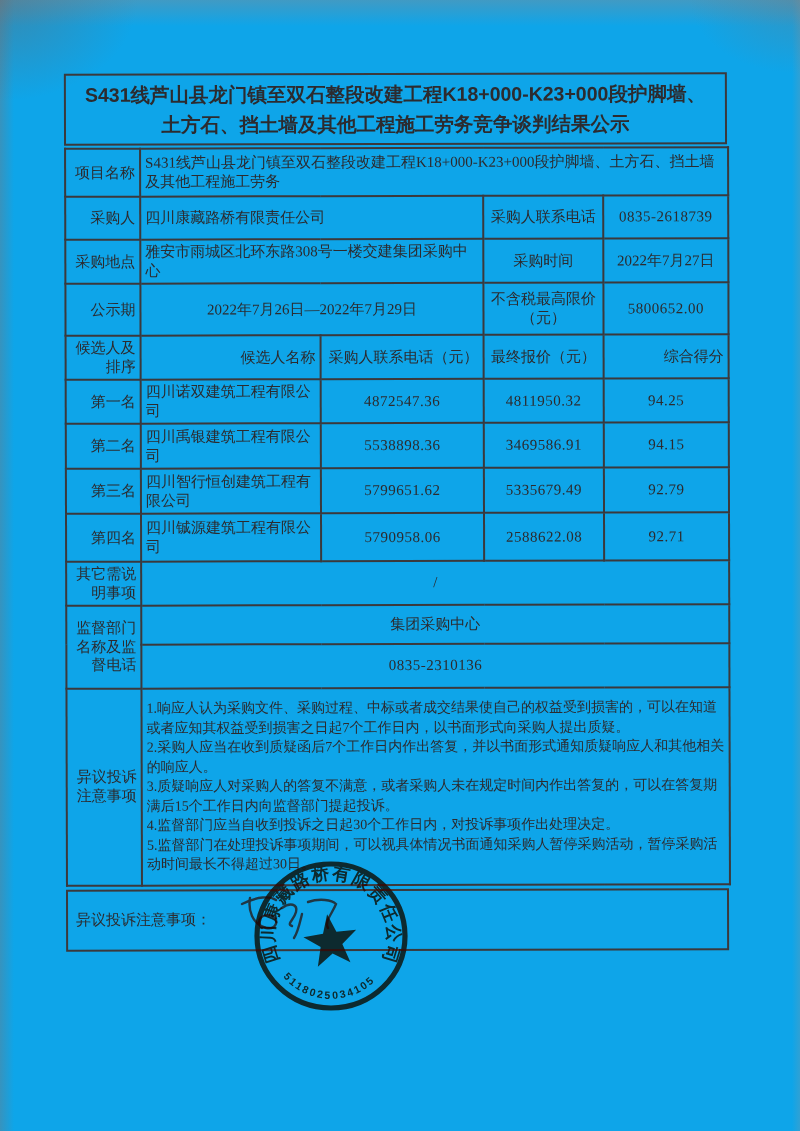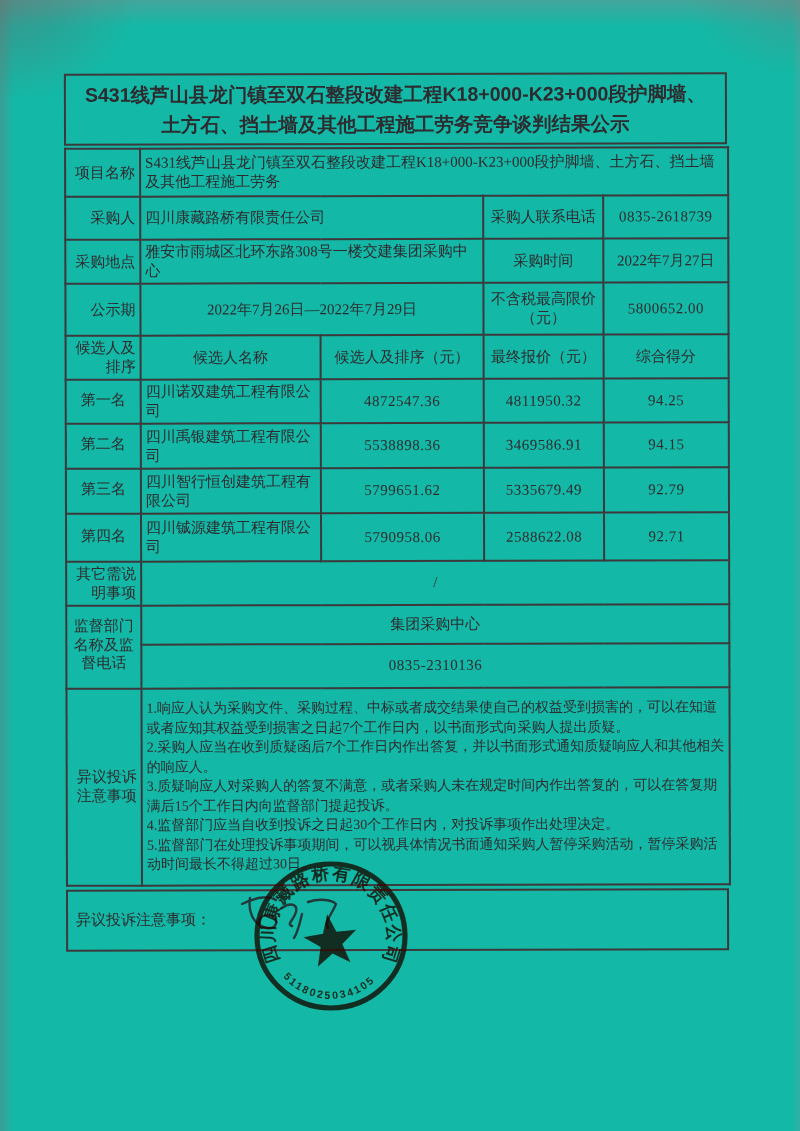--- a/index.html
+++ b/index.html
@@ -4,21 +4,21 @@
 <style>
   * { margin:0; padding:0; box-sizing:border-box; }
   html, body { width:800px; height:1131px; }
   body {
     position:relative;
     background:#cfcdce;
     font-family:"Liberation Serif","DejaVu Serif",serif;
     color:#2c2b2f;
     overflow:hidden;
   }
-  .paper { position:absolute; inset:0; background:#14b8a6; }
+  .paper { position:absolute; inset:0; background:#0ea5e9; }
   .shade { position:absolute; pointer-events:none; }
   .shade-top { top:0; left:0; right:0; height:26px;
     background:linear-gradient(180deg, rgba(140,138,140,.40), rgba(140,138,140,0)); }
   .shade-left { top:0; left:0; bottom:0; width:14px;
     background:linear-gradient(90deg, rgba(120,118,120,.38), rgba(120,118,120,0)); }
   .shade-right { top:0; right:0; bottom:0; width:8px;
     background:linear-gradient(270deg, rgba(150,148,150,.25), rgba(150,148,150,0)); }
   .shade-tl { top:0; left:0; width:150px; height:110px;
     background:radial-gradient(ellipse at 0% 0%, rgba(105,103,105,.45), rgba(105,103,105,0) 65%); }
   .shade-tr { top:0; right:0; width:120px; height:80px;
@@ -38,25 +38,25 @@
 
   table.main { border-collapse:collapse; table-layout:fixed; width:663px; margin-top:2px; }
   table.main td {
     border:2px solid #3b393c;
     font-size:15px;
     padding:2px 4px;
     vertical-align:middle;
     overflow:hidden;
   }
   td.lab  { text-align:right;  line-height:1.25; }
-  td.labc { text-align:center; line-height:1.25;font-family:Liberation Mono, monospace; }
+  td.labc { text-align:right; line-height:1.25; }
   td.cen  { text-align:center; }
   td.val  { text-align:left; }
   td.num  { text-align:center; letter-spacing:.5px; }
-  td.hdr  { text-align:center; }
+  td.hdr  { text-align:right; }
   td.small2 { font-size:14px; line-height:1.25; text-align:center;margin-left:28px; }
   td.notice { padding:8px 8px; }
   .notice-item { font-size:14px; line-height:19.5px; text-align:left; }
 
   .sign-box {
     margin-top:3px;
     border:2.5px solid #3b393c;
     height:62px;
     display:flex; align-items:center;
     padding-left:8px;
@@ -109,21 +109,21 @@
         <tr style="height:52px">
           <td class="lab">公示期</td>
           <td class="cen" colspan="2">2022年7月26日—2022年7月29日</td>
           <td class="small2">不含税最高限价（元）</td>
           <td class="num">5800652.00</td>
         </tr>
 
         <tr style="height:44px">
           <td class="lab">候选人及排序</td>
           <td class="hdr">候选人名称</td>
-          <td class="hdr">候选人及排序（元）</td>
+          <td class="hdr">采购人联系电话（元）</td>
           <td class="hdr small2">最终报价（元）</td>
           <td class="hdr">综合得分</td>
         </tr>
 
         <tr style="height:44px">
           <td class="labc">第一名</td>
           <td class="val">四川诺双建筑工程有限公司</td>
           <td class="num">4872547.36</td>
           <td class="num">4811950.32</td>
           <td class="num">94.25</td>

